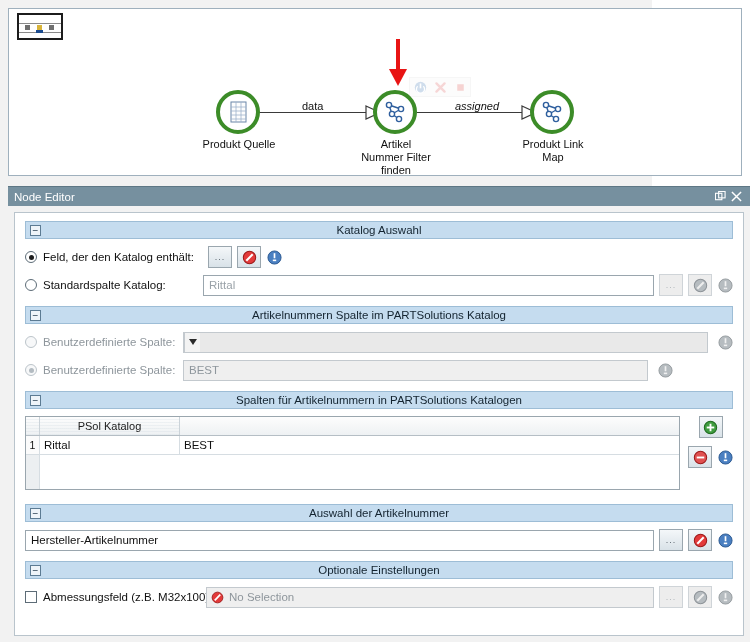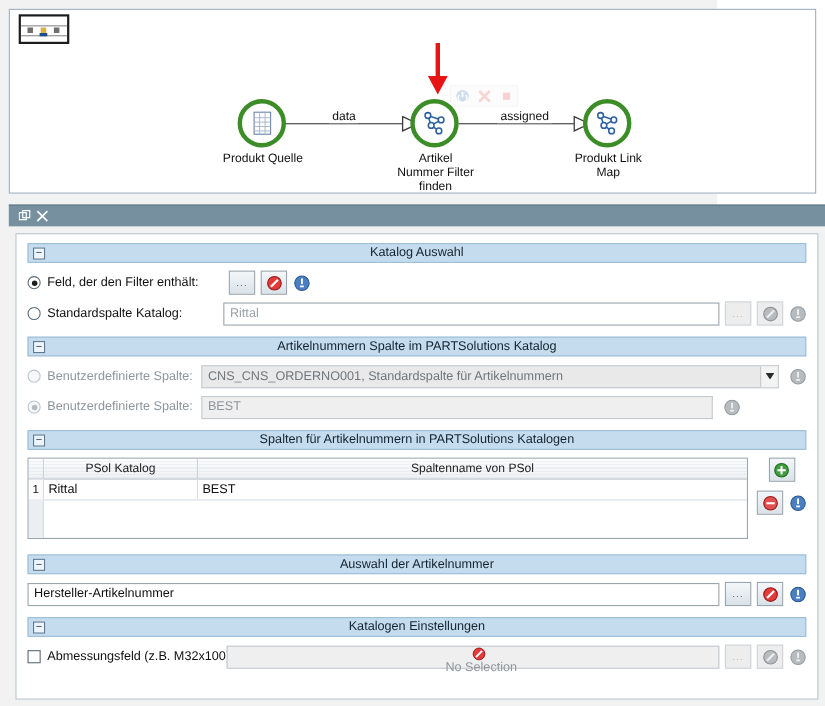--- a/index.html
+++ b/index.html
@@ -213,21 +213,21 @@
 
     <div class="edge" style="left:250px;top:103px;width:112px;"></div>
     <div class="edge-label" style="left:290px;top:91px;">data</div>
     <div class="arrow-wrap" style="position:absolute;left:356px;top:96px;">
       <svg width="16" height="15" viewBox="0 0 16 15">
           <polygon points="1,1 15,7.5 1,14" fill="#ffffff" stroke="#3a3a3a" stroke-width="1.2"></polygon>
         </svg>
     </div>
 
     <div class="edge" style="left:408px;top:103px;width:110px;"></div>
-    <div class="edge-label" style="left:443px;top:91px;">assigned</div>
+    <div class="edge-label" style="left:443px;top:91px;font-style:italic;">assigned</div>
     <div class="arrow-wrap" style="position:absolute;left:512px;top:96px;">
       <svg width="16" height="15" viewBox="0 0 16 15">
           <polygon points="1,1 15,7.5 1,14" fill="#ffffff" stroke="#3a3a3a" stroke-width="1.2"></polygon>
         </svg>
     </div>
 
     <div class="node" style="left:207px;top:81px;">
       <div class="ring"></div>
       <span class="glyph">
         <svg width="30" height="30" viewBox="0 0 30 30">
@@ -287,20 +287,21 @@
           </g>
         </svg>
       </span>
       <div class="node-label" style="white-space:pre-line;">Produkt Link
 Map</div>
     </div>
 
   </div>
 
   <div class="panel-title">
+    <span class="ttl">Node Editor</span>
     <span class="tbtn">
       <svg width="11" height="11" viewBox="0 0 12 12">
           <rect x="0.5" y="2.5" width="7" height="7" fill="none" stroke="#fff" stroke-width="1.2"></rect>
           <rect x="4" y="0.5" width="7" height="7" fill="none" stroke="#fff" stroke-width="1.2"></rect>
         </svg>
     </span>
     <span class="tbtn" style="margin-right:6px;">
       <svg width="11" height="11" viewBox="0 0 12 12">
           <path d="M1 1 L11 11 M11 1 L1 11" stroke="#fff" stroke-width="1.6"></path>
         </svg>
@@ -310,21 +311,21 @@
   <div class="editor-body">
    <div class="editor-inner">
 
     <div class="sec-head">
       <span class="collapse">−</span>
       <span class="sec-title">Katalog Auswahl</span>
     </div>
 
     <div class="row">
       <span class="radio on"></span>
-      <span class="lbl" style="width:160px;">Feld, der den Filter enthält:</span>
+      <span class="lbl" style="width:160px;">Feld, der den Katalog enthält:</span>
       <span class="btn-sq">
             <span class="dots">...</span>
           </span>
       <span class="btn-sq">
         <svg width="15" height="15" viewBox="0 0 16 16">
               <circle cx="8" cy="8" r="6.6" fill="#e33a3a" stroke="#9b1a1a" stroke-width="1.1"></circle>
               <rect x="3.2" y="6.9" width="9.6" height="2.2" fill="#fff" transform="rotate(-45 8 8)"></rect>
             </svg>
       </span>
       <span class="info-i">
@@ -360,21 +361,20 @@
 
     <div class="sec-head" style="margin-top:10px;">
       <span class="collapse">−</span>
       <span class="sec-title">Artikelnummern Spalte im PARTSolutions Katalog</span>
     </div>
 
     <div class="row">
       <span class="radio dis"></span>
       <span class="lbl dis" style="width:140px;">Benutzerdefinierte Spalte:</span>
       <span class="selbox">
-        <span class="selval">CNS_CNS_ORDERNO001, Standardspalte für Artikelnummern</span>
         <span class="arrow">
           <svg width="8" height="6" viewBox="0 0 8 6">
                 <polygon points="0,0 8,0 4,6" fill="#2a2a2a"></polygon>
               </svg>
         </span>
       </span>
       <span class="info-i" style="margin-left:10px;">
         <svg width="15" height="15" viewBox="0 0 16 16">
               <circle cx="8" cy="8" r="7" fill="#b6bcc0" stroke="#949a9e" stroke-width="1"></circle>
               <rect x="7.1" y="3.4" width="1.8" height="5.4" fill="#f0f0f0"></rect>
@@ -399,21 +399,20 @@
     <div class="sec-head" style="margin-top:10px;">
       <span class="collapse">−</span>
       <span class="sec-title">Spalten für Artikelnummern in PARTSolutions Katalogen</span>
     </div>
 
     <div class="tbl-wrap">
       <div class="tbl">
         <div class="thead">
           <div class="th c0"></div>
           <div class="th c1">PSol Katalog</div>
-          <div class="th c2">Spaltenname von PSol</div>
         </div>
         <div class="trow">
           <div class="td c0">1</div>
           <div class="td c1">Rittal</div>
           <div class="td c2">BEST</div>
         </div>
         <div class="tfill">
           <div class="gut"></div>
         </div>
       </div>
@@ -464,27 +463,27 @@
         <svg width="15" height="15" viewBox="0 0 16 16">
               <circle cx="8" cy="8" r="7" fill="#4a7fc1" stroke="#2b578f" stroke-width="1"></circle>
               <rect x="7.1" y="3.4" width="1.8" height="5.4" fill="#fff"></rect>
               <rect x="6.2" y="10.2" width="3.6" height="1.7" fill="#fff"></rect>
             </svg>
       </span>
     </div>
 
     <div class="sec-head" style="margin-top:10px;">
       <span class="collapse">−</span>
-      <span class="sec-title">Katalogen Einstellungen</span>
+      <span class="sec-title">Optionale Einstellungen</span>
     </div>
 
     <div class="row">
       <span class="chk"></span>
       <span class="lbl" style="width:163px;">Abmessungsfeld (z.B. M32x100):</span>
-      <span class="txtbox dis" style="padding-left:20px;flex-direction:column;">
+      <span class="txtbox dis" style="padding-left:4px;">
         <span style="display:inline-flex;align-items:center;margin-right:5px;">
           <svg width="13" height="13" viewBox="0 0 16 16">
                 <circle cx="8" cy="8" r="6.6" fill="#e33a3a" stroke="#9b1a1a" stroke-width="1.1"></circle>
                 <rect x="3.2" y="6.9" width="9.6" height="2.2" fill="#fff" transform="rotate(-45 8 8)"></rect>
               </svg>
         </span>
         <span>No Selection</span>
       </span>
       <span class="btn-sq dis">
             <span class="dots">...</span>

